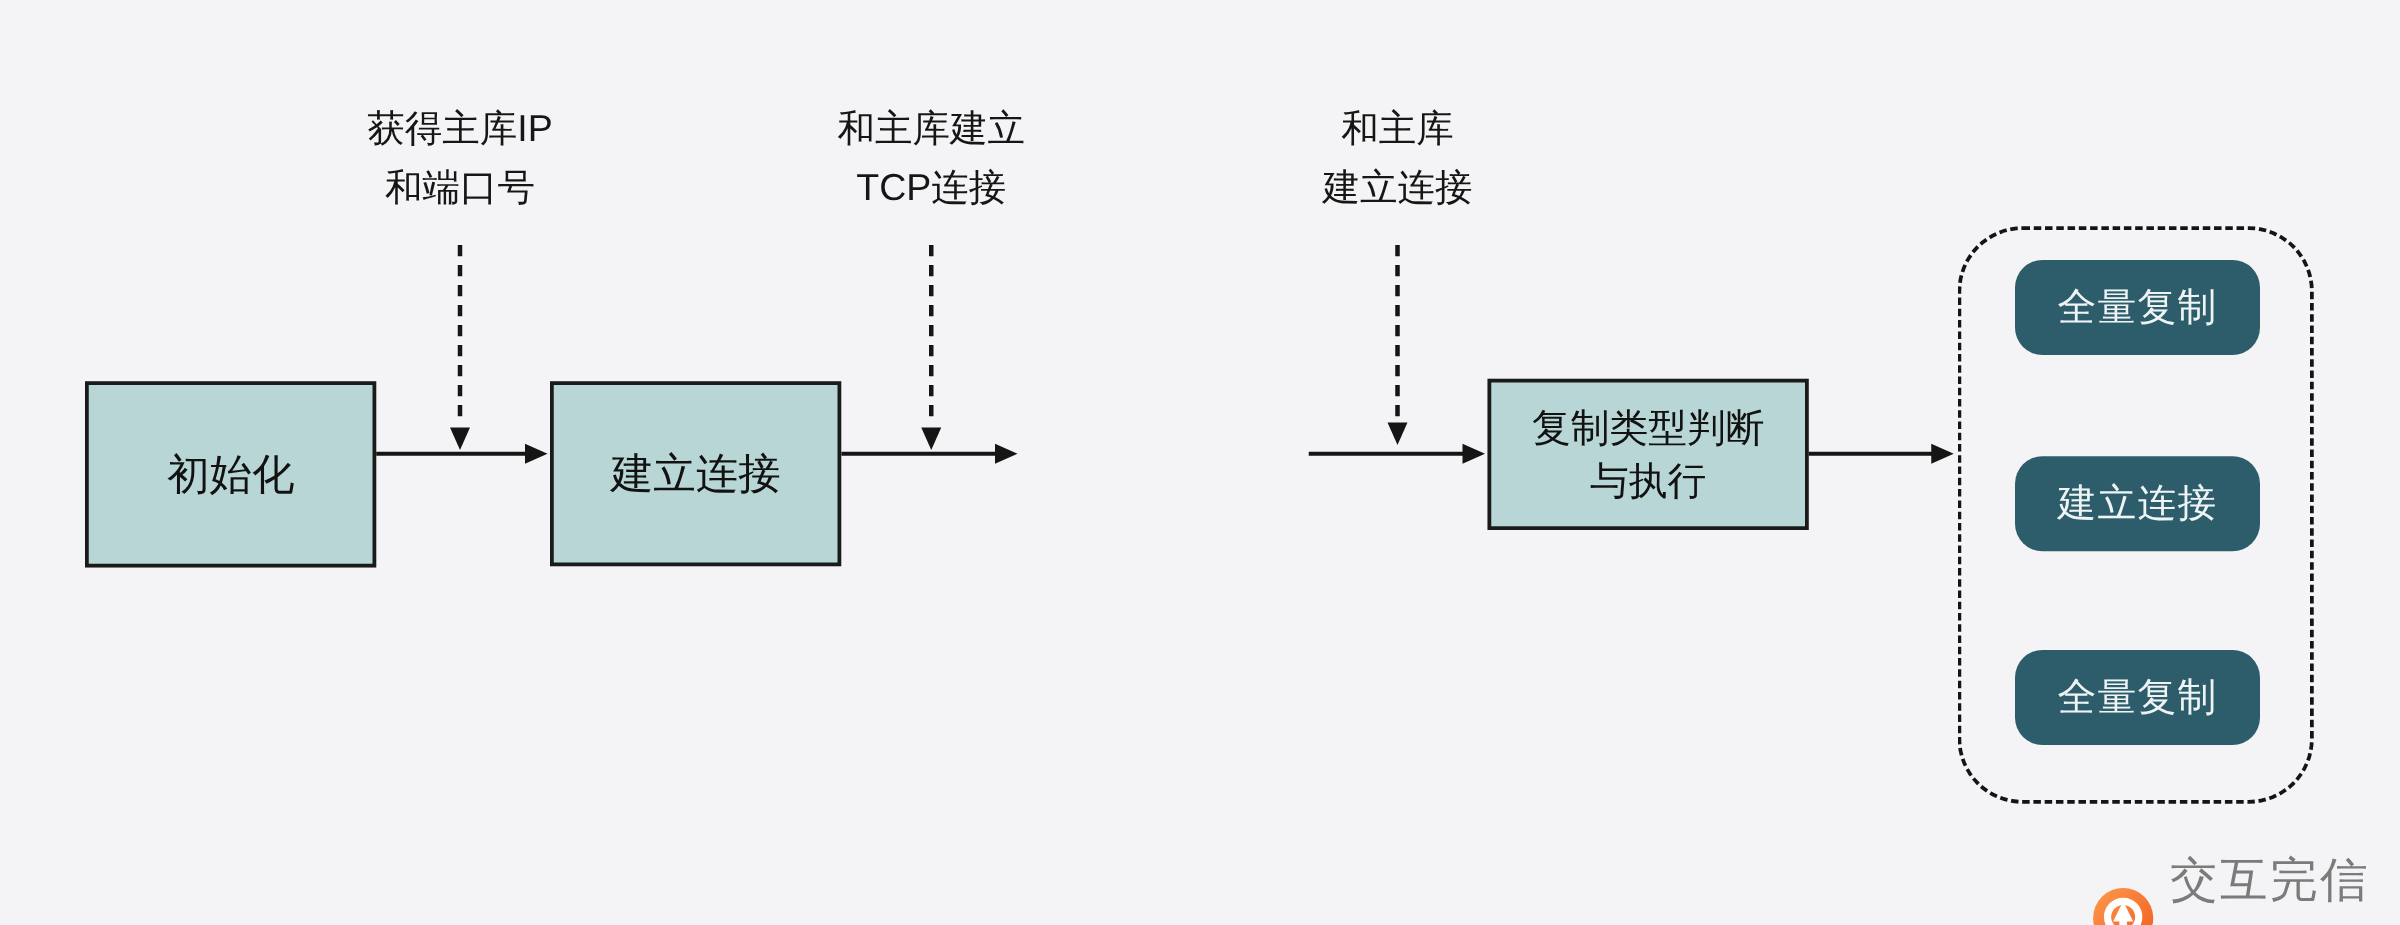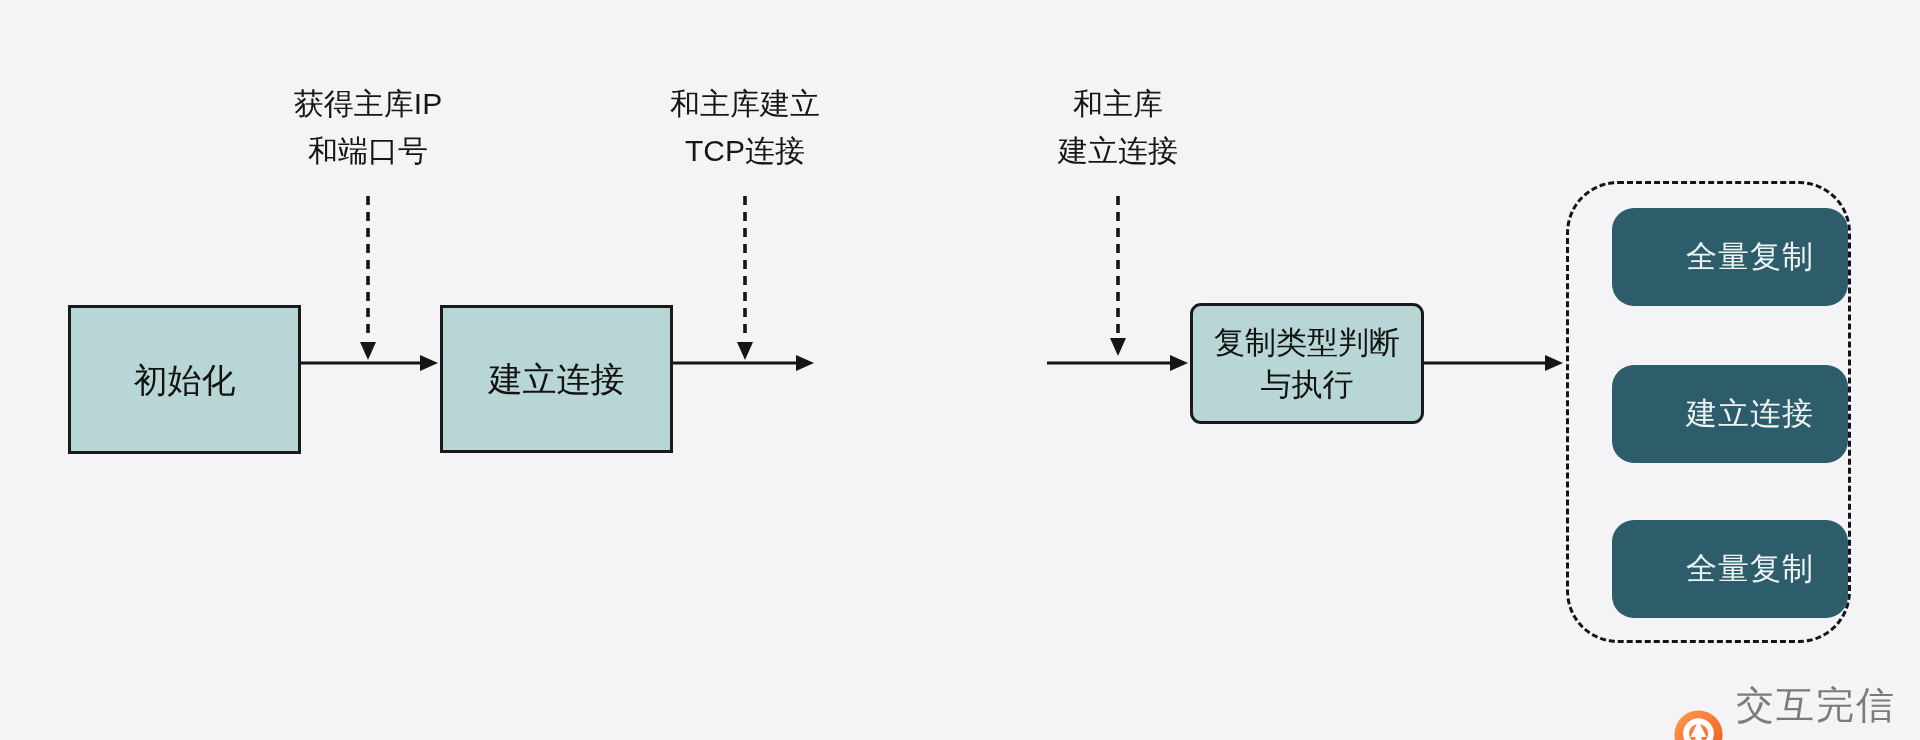--- a/index.html
+++ b/index.html
@@ -31,21 +31,21 @@
     background: var(--box-fill);
     border: 3px solid var(--box-border);
     box-sizing: border-box;
     font-size: 34px; line-height: 44px;
     color: #121212; text-align: center;
     white-space: pre-line;
   }
   .box-init       { left: 68px;   top: 305px; width: 233px; height: 149px; }
   .box-connect    { left: 440px;  top: 305px; width: 233px; height: 148px; }
   .box-handshake  { left: 816px;  top: 305px; width: 231px; height: 115px; }
-  .box-replication{ left: 1190px; top: 303px; width: 234px; height: 121px; font-size: 31px; line-height: 42px; border-radius: 11px; }
+  .box-replication{ left: 1190px; top: 303px; width: 257px; height: 121px; font-size: 31px; line-height: 42px; }
 
   .annotation {
     position: absolute; width: 320px;
     text-align: center;
     font-size: 30px; line-height: 47px;
     color: #161616;
     white-space: pre-line;
   }
   .annotation-1 { left: 208px; top: 80px; }
   .annotation-2 { left: 585px; top: 80px; }
@@ -53,26 +53,26 @@
 
   .branch-group {
     position: absolute; left: 1566px; top: 181px;
     width: 285px; height: 462px;
     border: 3px dashed #141414;
     border-radius: 52px;
     box-sizing: border-box;
   }
   .branch {
     position: absolute; left: 43px;
-    width: 196px; height: 98px;
+    width: 196px; height: 76px;
     border-radius: 22px;
     background: var(--branch-fill);
     color: var(--branch-text);
     display: flex; align-items: center; justify-content: center;
-    font-size: 31px; letter-spacing: 1px; padding-left: 40px;
+    font-size: 31px; letter-spacing: 1px;
   }
   .branch-1 { top: 24px; }
   .branch-2 { top: 181px; }
   .branch-3 { top: 336px; }
 
   .logo {
     position: absolute; left: 1670px; top: 672px;
     display: flex; align-items: center; gap: 9px;
   }
   .logo-icon { width: 62px; height: 66px; display: block; }

